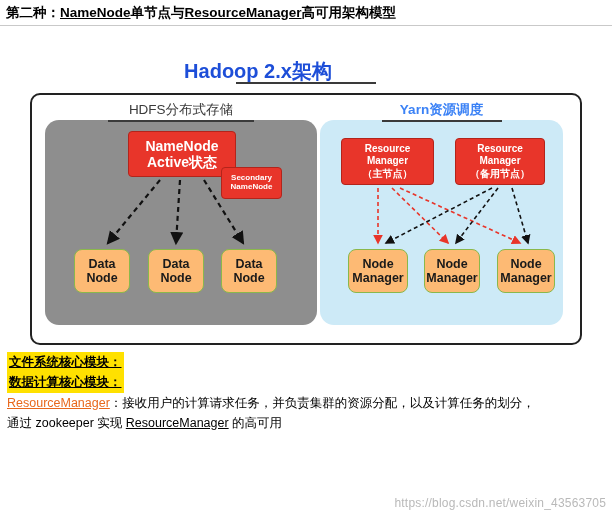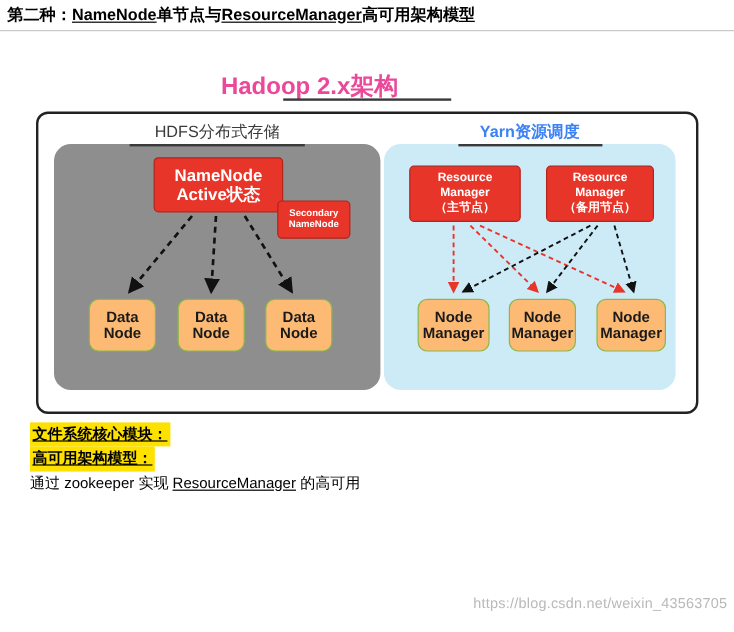--- a/index.html
+++ b/index.html
@@ -20,21 +20,21 @@
     padding-left:6px;
     box-sizing:border-box;
     white-space:nowrap;
     font-weight:bold;
   }
   .ul{ text-decoration:underline; }
   
   #diagram-heading{
     position:absolute;left:0;top:58px;width:516px;
     text-align:center;
-    font-size:20px;font-weight:bold;color:#ec4899;
+    font-size:20px;font-weight:bold;color:#1d4ed8;
   }
   #heading-underline{
     position:absolute;left:236px;top:82px;width:140px;height:2px;background:#3a3a3a;
   }
   
   #outer-frame{
     position:absolute;left:30px;top:93px;width:548px;height:248px;
     border:2px solid #222;border-radius:10px;background:#fff;
   }
   
@@ -69,38 +69,38 @@
   }
   .red-box{
     background:#e8352a;border:1px solid #b3241b;border-radius:4px;
     color:#fff;font-weight:bold;
   }
   .green-box{
     background:#fdba74;border:1px solid #8ab84b;border-radius:8px;
     color:#1a1a1a;font-weight:bold;font-size:12.5px;
   }
   #namenode-box{ left:128px;top:131px;width:108px;height:46px;font-size:14px; }
-  #secondary-namenode-box{ left:231px;top:167px;width:61px;height:32px;font-size:8px;line-height:1.1; }
+  #secondary-namenode-box{ left:221px;top:167px;width:61px;height:32px;font-size:8px;line-height:1.1; }
   #datanode-1{ left:74px;top:249px;width:56px;height:44px; }
   #datanode-2{ left:148px;top:249px;width:56px;height:44px; }
   #datanode-3{ left:221px;top:249px;width:56px;height:44px; }
   #rm-1{ left:341px;top:138px;width:93px;height:47px;font-size:10px;line-height:1.25; }
   #rm-2{ left:455px;top:138px;width:90px;height:47px;font-size:10px;line-height:1.25; }
   #nm-1{ left:348px;top:249px;width:60px;height:44px; }
   #nm-2{ left:424px;top:249px;width:56px;height:44px; }
   #nm-3{ left:497px;top:249px;width:58px;height:44px; }
 
   svg#arrows{ position:absolute;left:0;top:0;width:612px;height:527px;pointer-events:none; }
 
   
   #notes{
     position:absolute;left:0;top:352px;width:612px;
     font-size:12.5px;line-height:1.62;
   }
-  .note-line{ padding-left:25px;white-space:nowrap; }
+  .note-line{ padding-left:7px;white-space:nowrap; }
   .note-head{
     background:#ffe100;font-weight:bold;display:inline-block;padding:0 2px;
     text-decoration:underline;
   }
   .term{ color:#e8681c;text-decoration:underline; }
   .term-plain{ text-decoration:underline; }
   #watermark{
     position:absolute;right:6px;bottom:17px;
     font-size:12px;color:#b9b9b9;letter-spacing:.2px;
   }
@@ -197,20 +197,23 @@
 <div class="node-box green-box" id="nm-3">
   <span>Node</span>
   <span>Manager</span>
 </div>
 
 <div id="notes">
   <div class="note-line">
     <span class="note-head">文件系统核心模块：</span>
   </div>
   <div class="note-line">
-    <span class="note-head">高可用架构模型：</span>
+    <span class="note-head">数据计算核心模块：</span>
+  </div>
+  <div class="note-line">
+    <span class="term">ResourceManager</span><span>：接收用户的计算请求任务，并负责集群的资源分配，以及计算任务的划分，</span>
   </div>
   <div class="note-line">
     <span>通过 zookeeper 实现 </span><span class="term-plain">ResourceManager</span><span> 的高可用</span>
   </div>
 </div>
 
 <div id="watermark">https://blog.csdn.net/weixin_43563705</div>
 
 </body></html>

